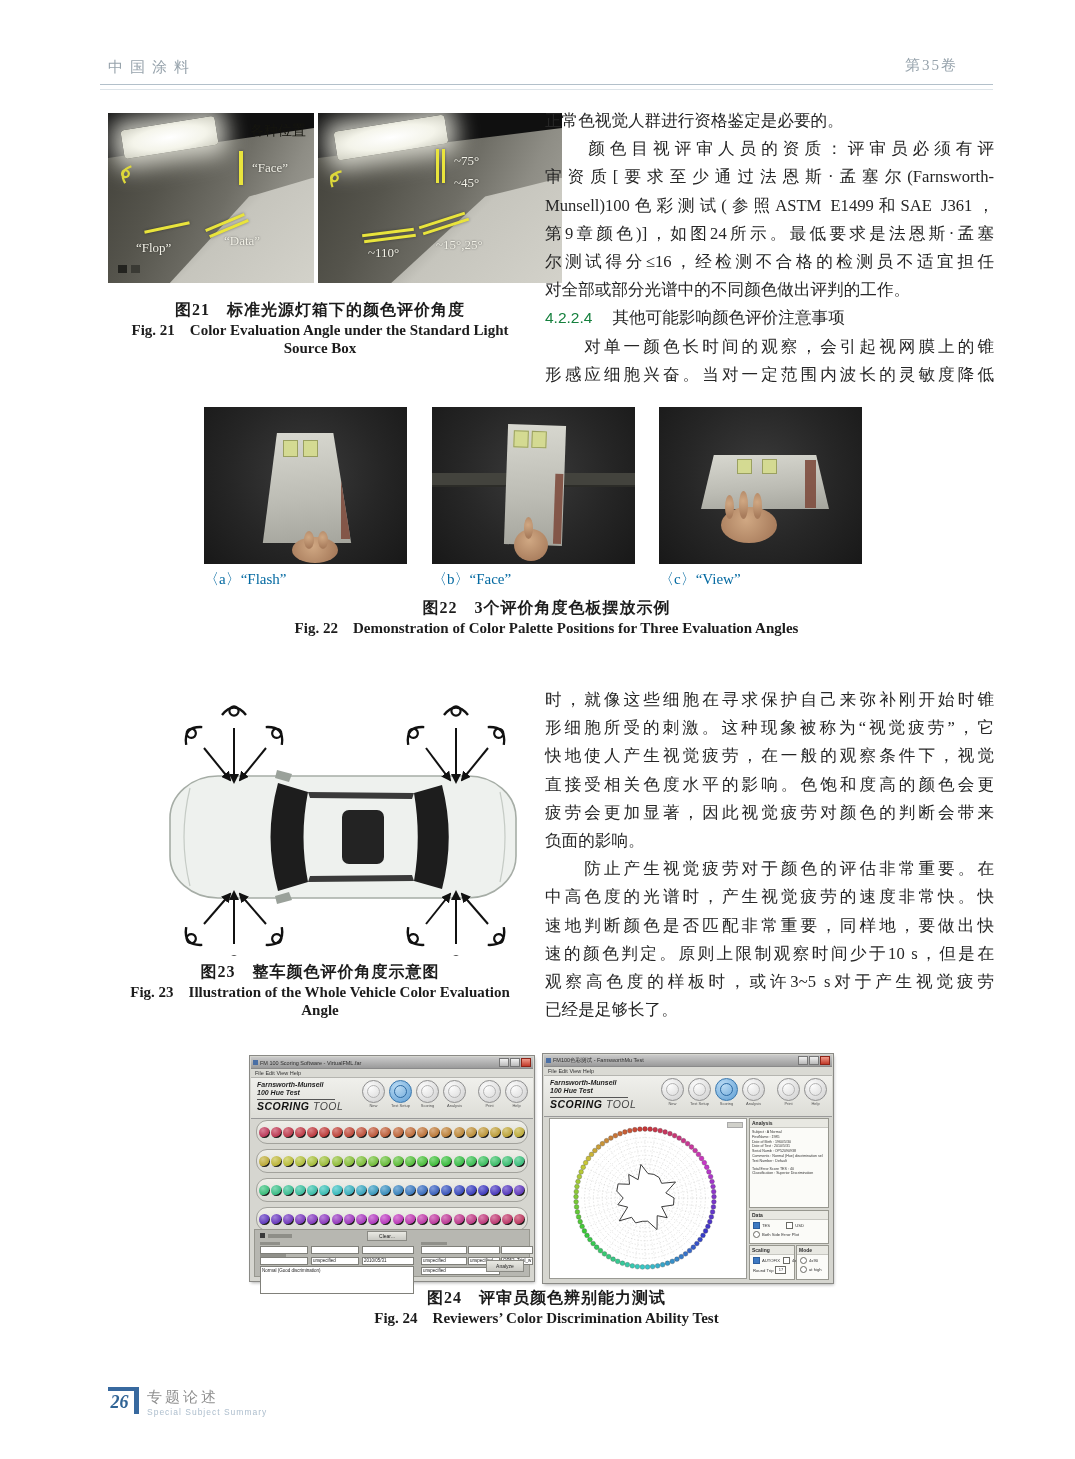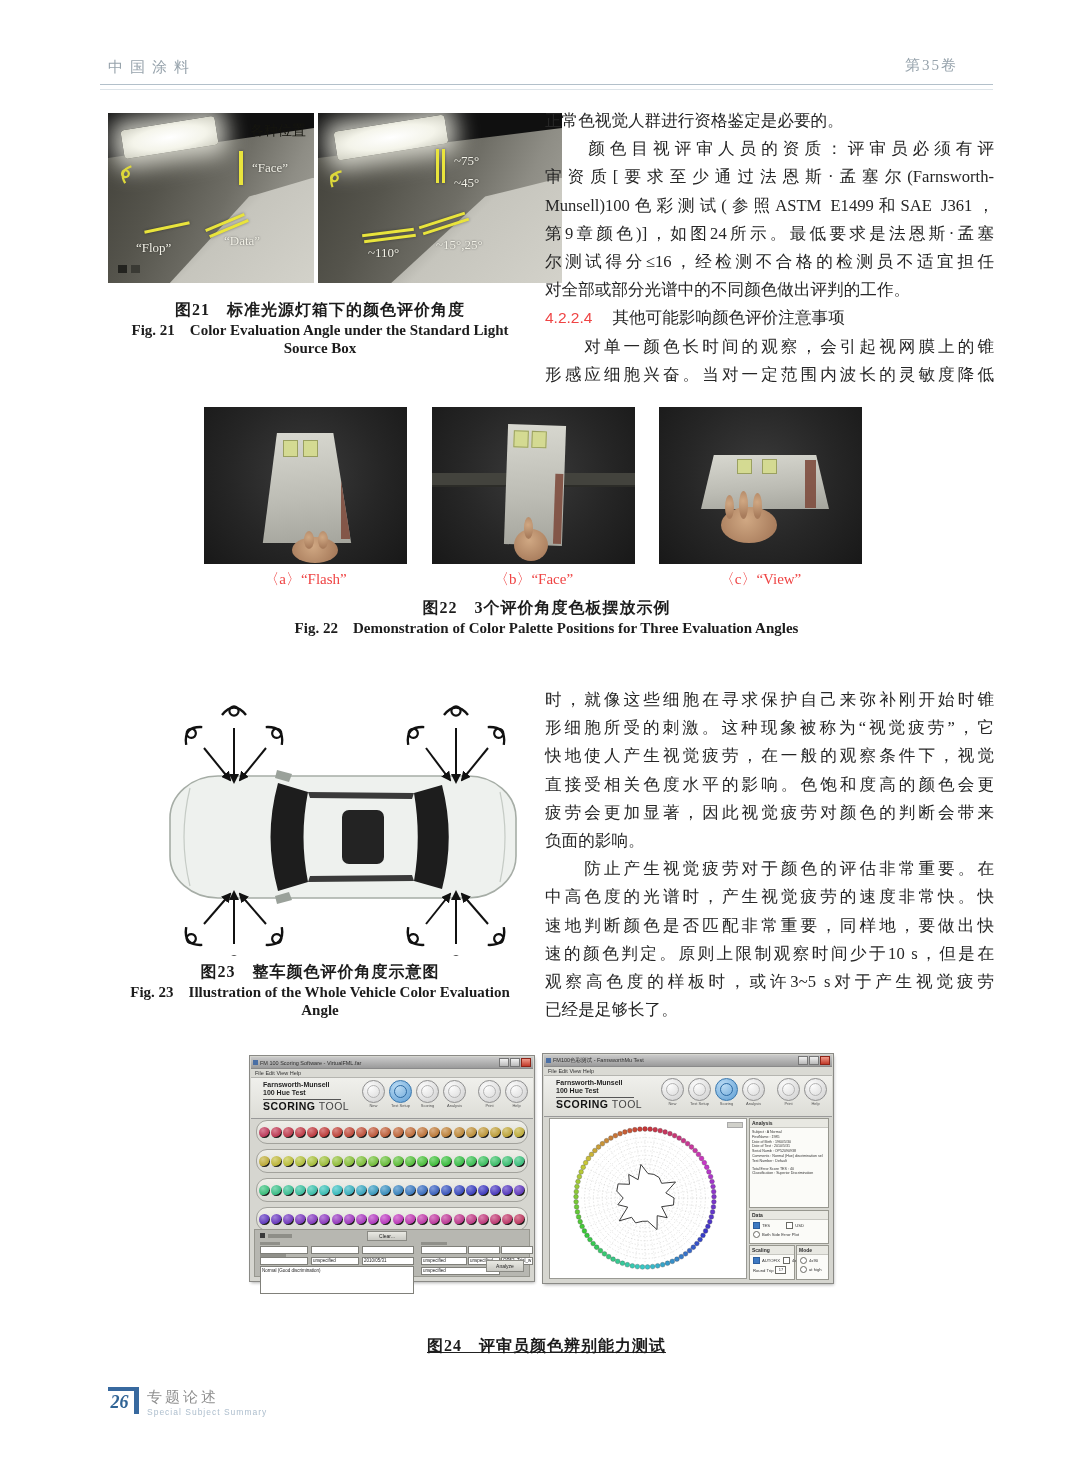--- a/index.html
+++ b/index.html
@@ -34,49 +34,49 @@
   
   .capblock{position:absolute;text-align:center;}
   .cap-zh{font-size:16px;font-weight:bold;color:#1c1c1c;letter-spacing:1px;}
   .cap-en{font-size:15px;font-weight:bold;color:#1c1c1c;}
 
   
   .textcol{position:absolute;width:449px;}
   .tline{font-size:16.6px;line-height:28.2px;color:#262626;text-align:justify;text-align-last:justify;white-space:nowrap;}
   .tline.end{text-align-last:left;}
   .tline.head{text-align-last:left;white-space:nowrap;}
-  .secnum{color:#ef4444;font-family:"Liberation Sans","DejaVu Sans",sans-serif;font-size:15.5px;margin-right:20px;}
+  .secnum{color:#15803d;font-family:"Liberation Sans","DejaVu Sans",sans-serif;font-size:15.5px;margin-right:20px;}
 
   
   .photo22{position:absolute;top:407px;width:203px;height:157px;overflow:hidden;
            background:radial-gradient(circle at 50% 42%,#3a3a3a 0%,#262626 55%,#181818 100%);}
   .p22a{left:204px;} .p22b{left:432px;} .p22c{left:659px;}
   .panel{position:absolute;background:linear-gradient(175deg,#d8d8d0 0%,#bcbcb4 60%,#a5a59d 100%);}
   .chip{position:absolute;background:#d4da92;border:1px solid #9aa060;}
   .strip{position:absolute;background:#7e4c3e;opacity:.9;}
   .hand{position:absolute;background:radial-gradient(circle at 45% 35%,#d0a883,#a87c5c 80%);border-radius:50%;}
   .tbl-bar{position:absolute;left:0;width:100%;height:12px;background:#43433d;box-shadow:0 2px 0 #2c2c28;}
-  .sublbl{position:absolute;top:570px;width:203px;text-align:center;font-size:15px;color:#ef4444;}
+  .sublbl{position:absolute;top:570px;width:203px;font-size:15px;color:#0369a1;}
 
   
   .fig23svg{position:absolute;left:130px;top:686px;}
 
   
   .win{position:absolute;background:#d6d6d0;border:1px solid #89898500;outline:1px solid #8a8a86;
        box-shadow:1px 2px 3px rgba(0,0,0,.3);font-family:"Liberation Sans","DejaVu Sans",sans-serif;}
   .win-l{left:250px;top:1056px;width:282px;height:223px;}
   .win-r{left:543px;top:1054px;width:288px;height:227px;}
   .tbarw{height:11px;background:linear-gradient(#cacaca,#9b9b9b);display:flex;align-items:center;padding:0 2px;border-bottom:1px solid #8a8a8a;}
   .ticon{width:5px;height:5px;background:#4a6fa5;margin-right:2px;flex:none;}
   .ttl{font-size:5.5px;color:#2e2e2e;flex:1;white-space:nowrap;overflow:hidden;}
   .wbtn{width:8px;height:7px;margin-left:1px;border:1px solid #767676;background:linear-gradient(#f2f2f2,#b9b9b9);flex:none;}
   .wbtn.close{background:linear-gradient(#ef9a8a,#c23a2a);border-color:#8e2418;}
   .menu{font-size:5.5px;color:#333;padding:1px 4px;background:#dadad4;border-bottom:1px solid #b5b5b0;}
   .whead{position:relative;height:40px;background:linear-gradient(#f0f0ec,#dddDD7);border-bottom:1px solid #999;}
-  .brand{position:absolute;left:12px;top:3px;font-size:7px;font-weight:bold;color:#1f1f1f;line-height:8px;}
+  .brand{position:absolute;left:6px;top:3px;font-size:7px;font-weight:bold;color:#1f1f1f;line-height:8px;font-style:italic;}
   .brandrule{width:78px;border-top:1px solid #555;margin:2px 0;}
   .stool{font-size:10.5px;font-weight:bold;letter-spacing:.5px;color:#111;}
   .stool span{font-weight:normal;color:#444;}
   .tools{position:absolute;right:3px;top:2px;display:flex;}
   .tool{width:27px;text-align:center;flex:none;}
   .tool.gap{margin-left:8px;}
   .tcirc{width:21px;height:21px;border-radius:50%;border:1px solid #8f8f8f;margin:0 auto;position:relative;
          background:radial-gradient(circle at 35% 30%,#fdfdfd,#cccccc);}
   .tcirc::after{content:"";position:absolute;inset:4px;border-radius:50%;border:1.5px solid #b3b3b3;}
   .tcirc.on{background:radial-gradient(circle at 35% 30%,#bcdcf4,#5b9cd3);border-color:#3977ad;}
@@ -728,22 +728,23 @@
           <div class="cbox rad"></div>
           <span>4x90</span>
         </div>
       <div class="opt">
           <div class="cbox rad"></div>
           <span>at high</span>
         </div>
     </div>
   </div>
 
-  <div class="capblock" style="left:100px;top:1336px;width:893px;text-decoration:underline;">
+  <div class="capblock" style="left:100px;top:1288px;width:893px;">
     <div class="cap-zh">图24　评审员颜色辨别能力测试</div>
+    <div class="cap-en">Fig. 24　Reviewers’ Color Discrimination Ability Test</div>
   </div>
 
   <div class="f-hbar"></div>
   <div class="f-vbar"></div>
   <div class="f-num">26</div>
   <div class="f-zh">专题论述</div>
   <div class="f-en">Special Subject Summary</div>
 
 </div>
 

